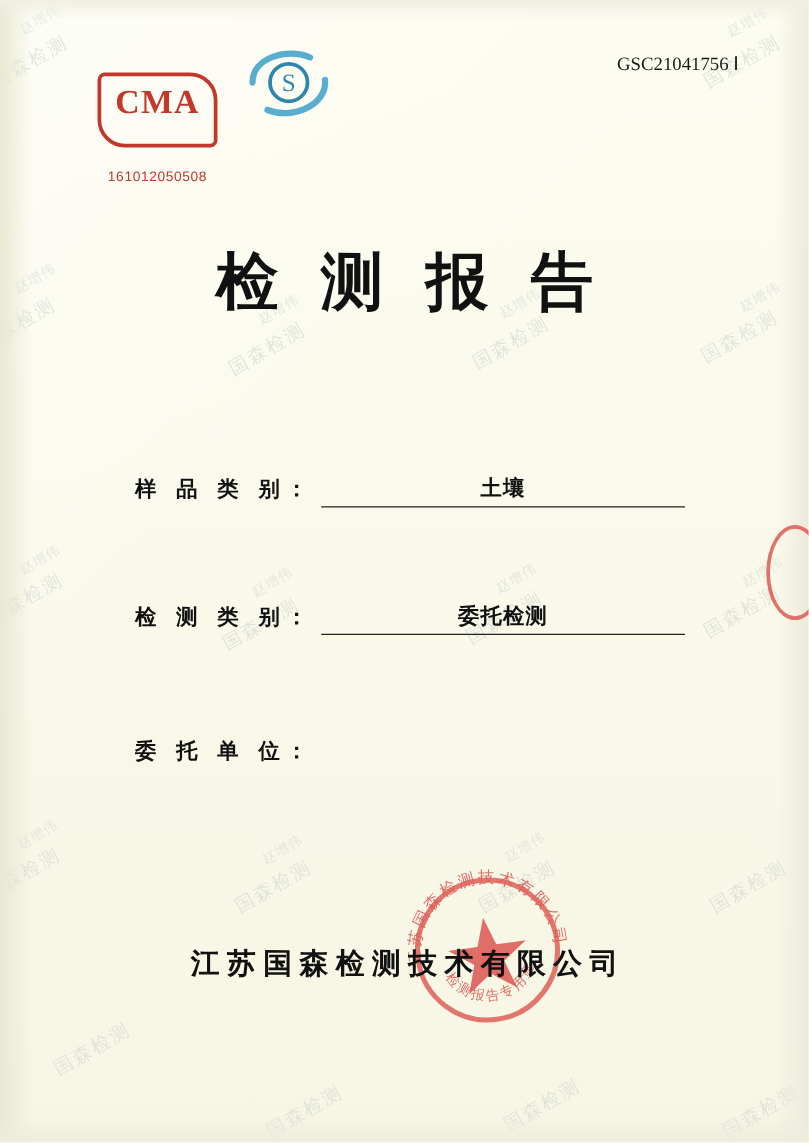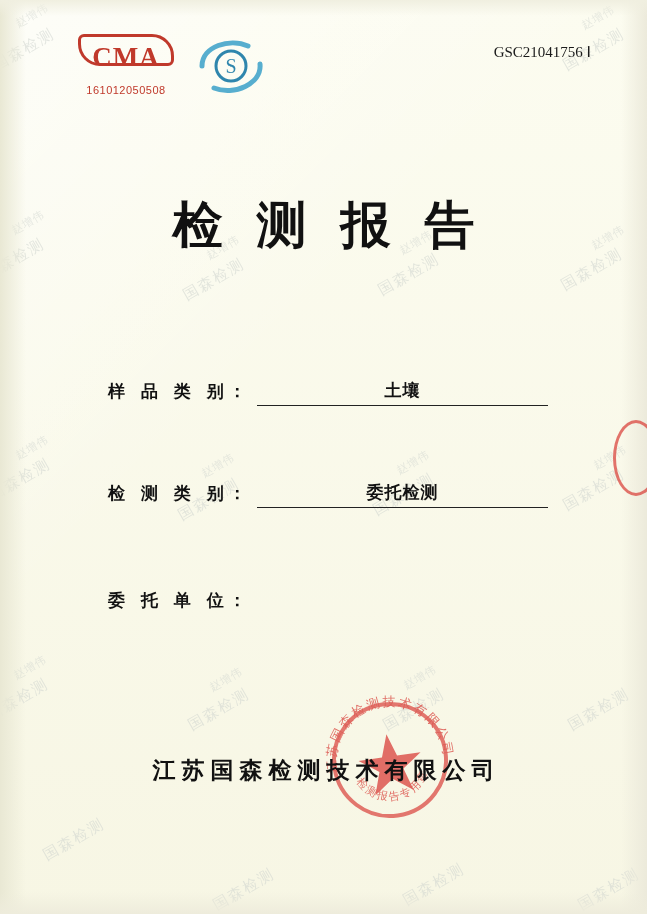--- a/index.html
+++ b/index.html
@@ -84,24 +84,25 @@
   .cma-logo {
     position: absolute;
     left: 78px;
     top: 4px;
     width: 96px;
     text-align: center;
   }
   .cma-mark {
     position: relative;
     width: 96px;
-    height: 32px;
+    height: 60px;
     border: 3px solid #c0392b;
     border-radius: 6px 22px 6px 22px;
     box-sizing: border-box;
+    margin-top: 24px;
   }
   .cma-text {
     position: absolute;
     left: 0; right: 0; top: 5px;
     text-align: center;
     color: #c0392b;
     font-size: 27px;
     font-weight: bold;
     letter-spacing: 1px;
     font-family: "Liberation Serif", serif;

